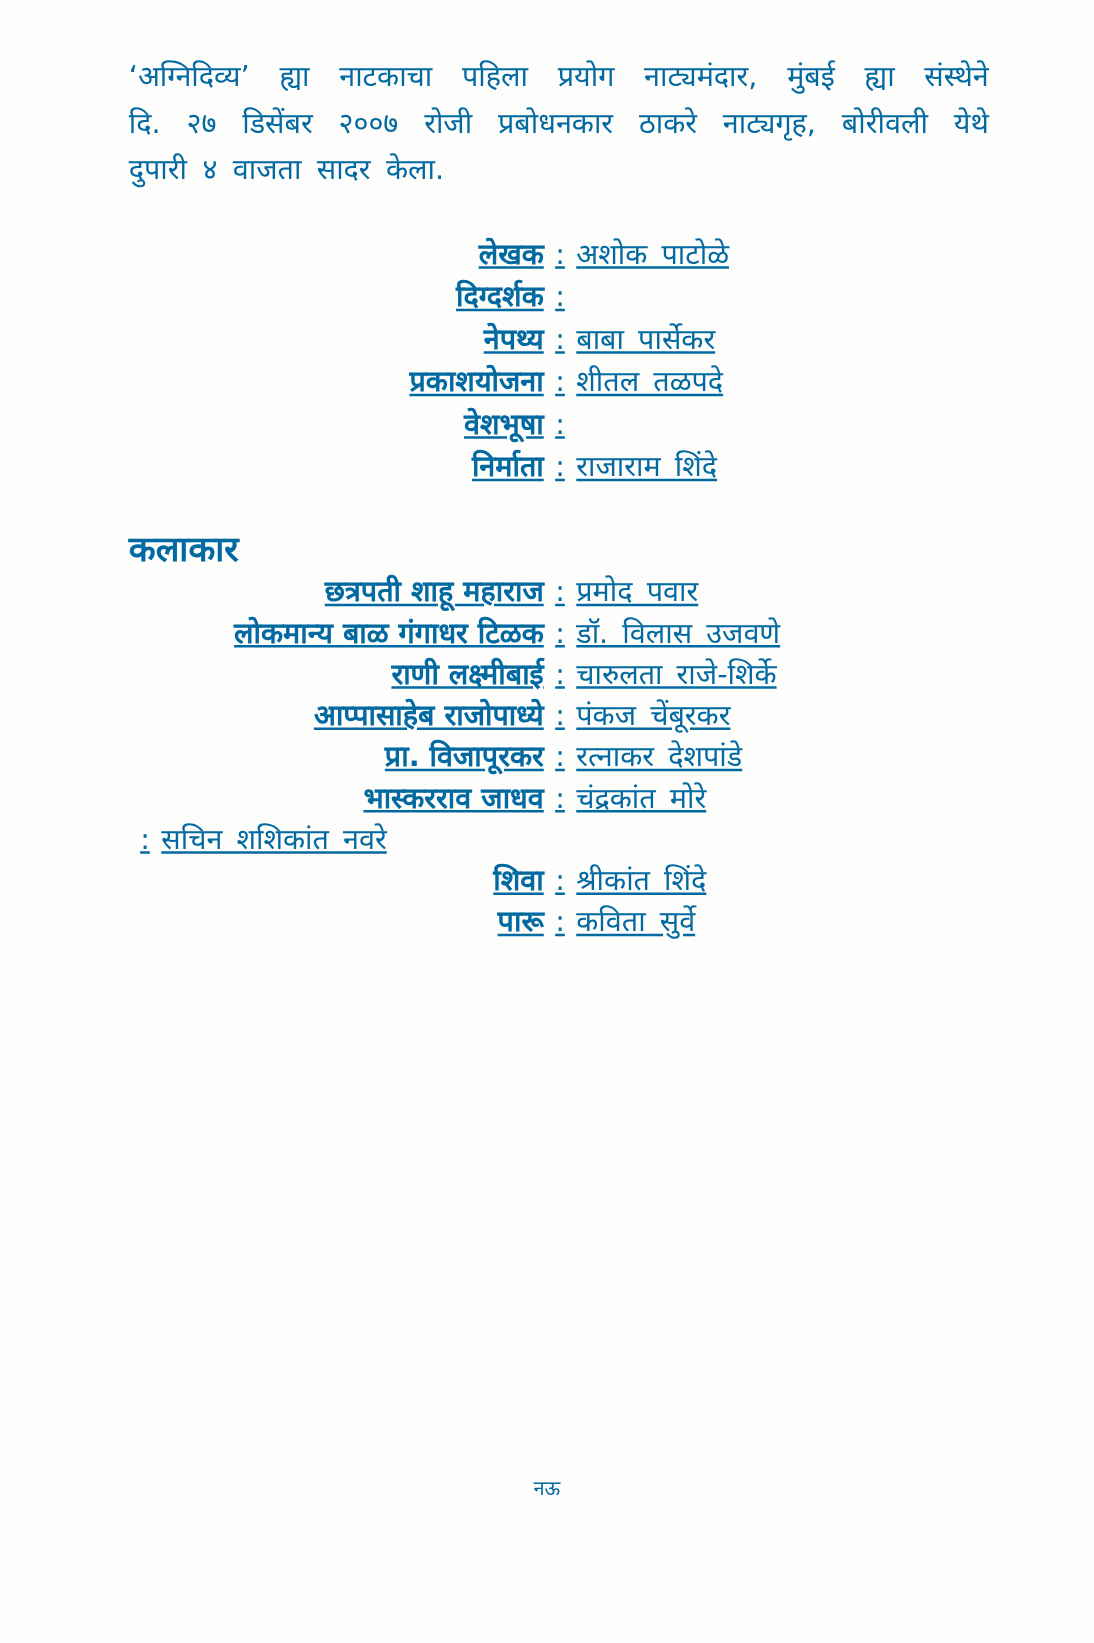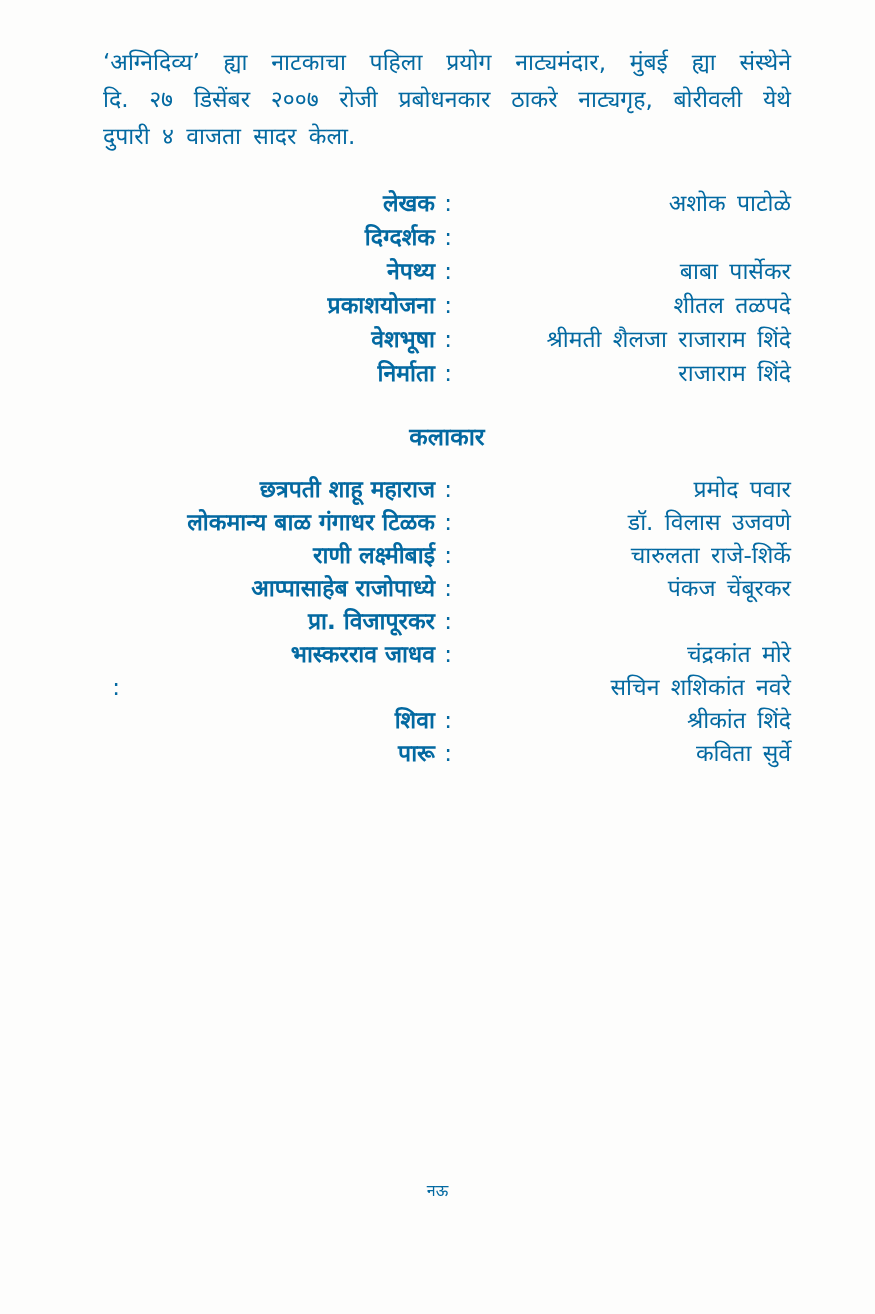--- a/index.html
+++ b/index.html
@@ -31,55 +31,55 @@
     text-align-last: justify;
   }
   .intro-line.last {
     text-align: left;
   }
   
   .pairs {
     position: absolute;
     left: 103px;
     width: 688px;
+    text-decoration: underline;
   }
   .credits-block { top: 186px; }
-  .cast-block    { top: 472px; }
+  .cast-block    { top: 456px; }
   .row {
     display: flex;
     align-items: baseline;
     font-size: 23px;
   }
   .credits-block .row { height: 34px; }
   .cast-block    .row { height: 33px; }
   .role {
     width: 332px;
     text-align: right;
     font-weight: bold;
     white-space: nowrap;
   }
   .colon {
     width: 26px;
     text-align: center;
     font-weight: normal;
   }
   .value {
     flex: 1;
-    text-align: right;
+    text-align: left;
     white-space: nowrap;
     word-spacing: 4px;
   }
   .cast-heading {
     position: absolute;
     top: 419px;
     left: 103px;
     width: 688px;
-    text-align: center;
     font-weight: bold;
-    font-size: 24px;
+    font-size: 28px;
   }
   .footer {
     position: absolute;
     top: 1179px;
     left: 0;
     width: 875px;
     text-align: center;
     font-size: 16px;
   }
 </style>
@@ -110,21 +110,20 @@
       <span class="value">बाबा पार्सेकर</span>
     </div>
     <div class="row">
       <span class="role">प्रकाशयोजना</span>
       <span class="colon">:</span>
       <span class="value">शीतल तळपदे</span>
     </div>
     <div class="row">
       <span class="role">वेशभूषा</span>
       <span class="colon">:</span>
-      <span class="value">श्रीमती शैलजा राजाराम शिंदे</span>
     </div>
     <div class="row">
       <span class="role">निर्माता</span>
       <span class="colon">:</span>
       <span class="value">राजाराम शिंदे</span>
     </div>
   </div>
 
   <div class="cast-heading">कलाकार</div>
 
@@ -145,20 +144,21 @@
       <span class="value">चारुलता राजे-शिर्के</span>
     </div>
     <div class="row">
       <span class="role">आप्पासाहेब राजोपाध्ये</span>
       <span class="colon">:</span>
       <span class="value">पंकज चेंबूरकर</span>
     </div>
     <div class="row">
       <span class="role">प्रा. विजापूरकर</span>
       <span class="colon">:</span>
+      <span class="value">रत्नाकर देशपांडे</span>
     </div>
     <div class="row">
       <span class="role">भास्करराव जाधव</span>
       <span class="colon">:</span>
       <span class="value">चंद्रकांत मोरे</span>
     </div>
     <div class="row">
       <span class="colon">:</span>
       <span class="value">सचिन शशिकांत नवरे</span>
     </div>

